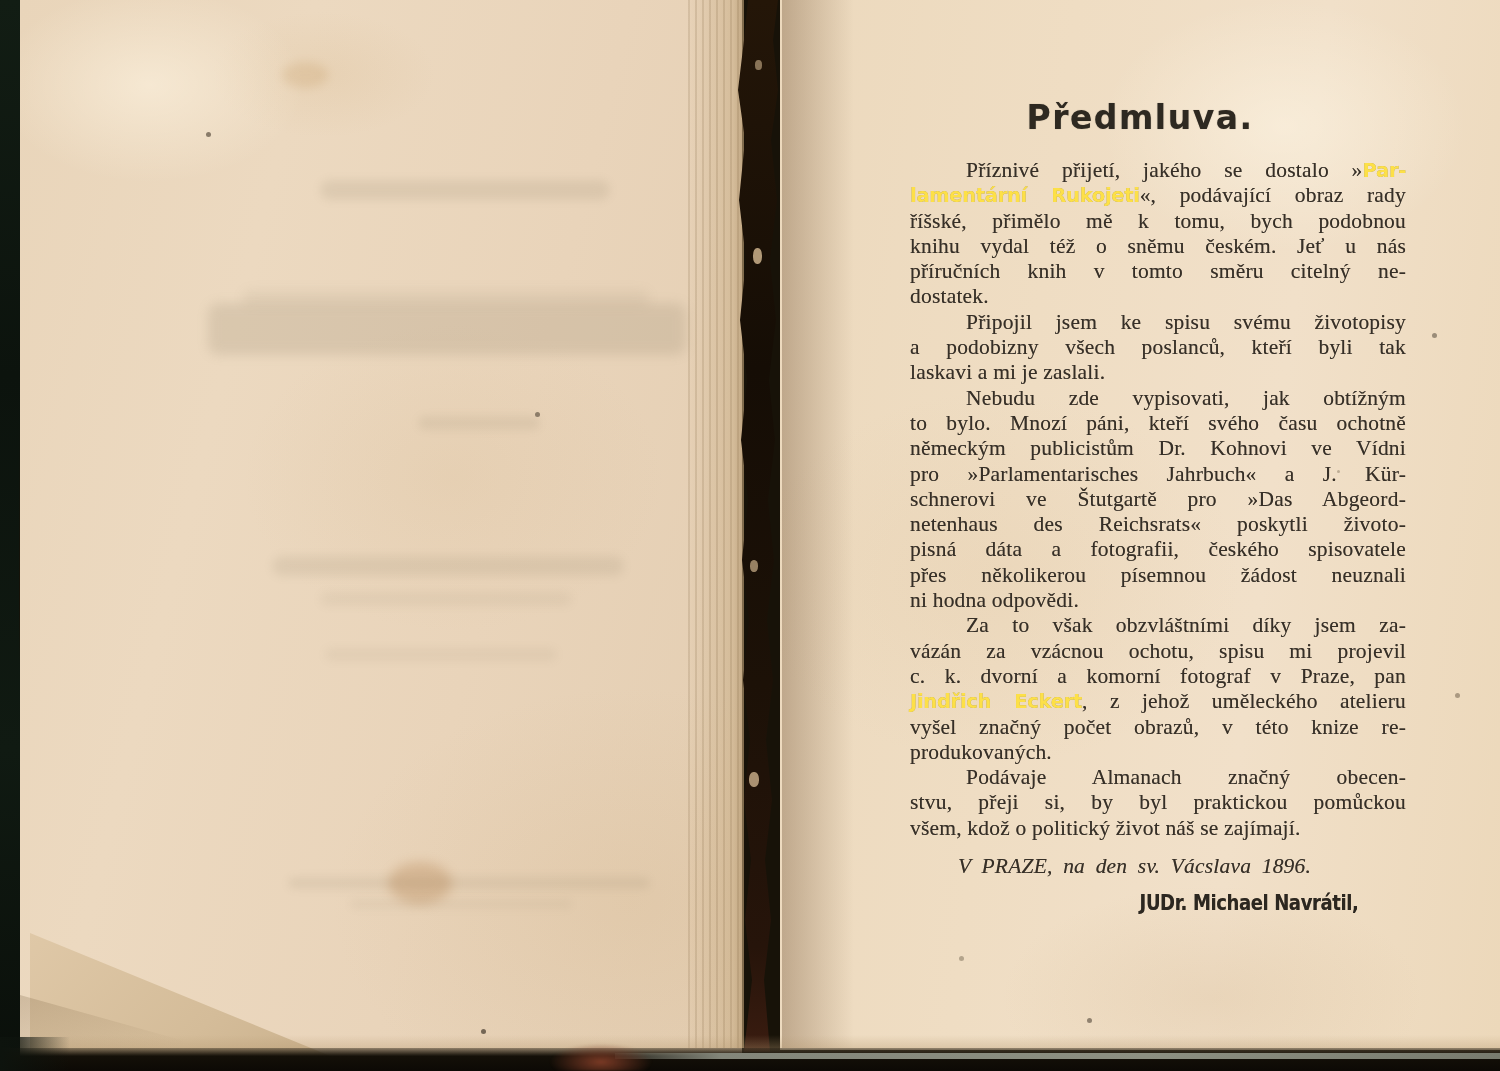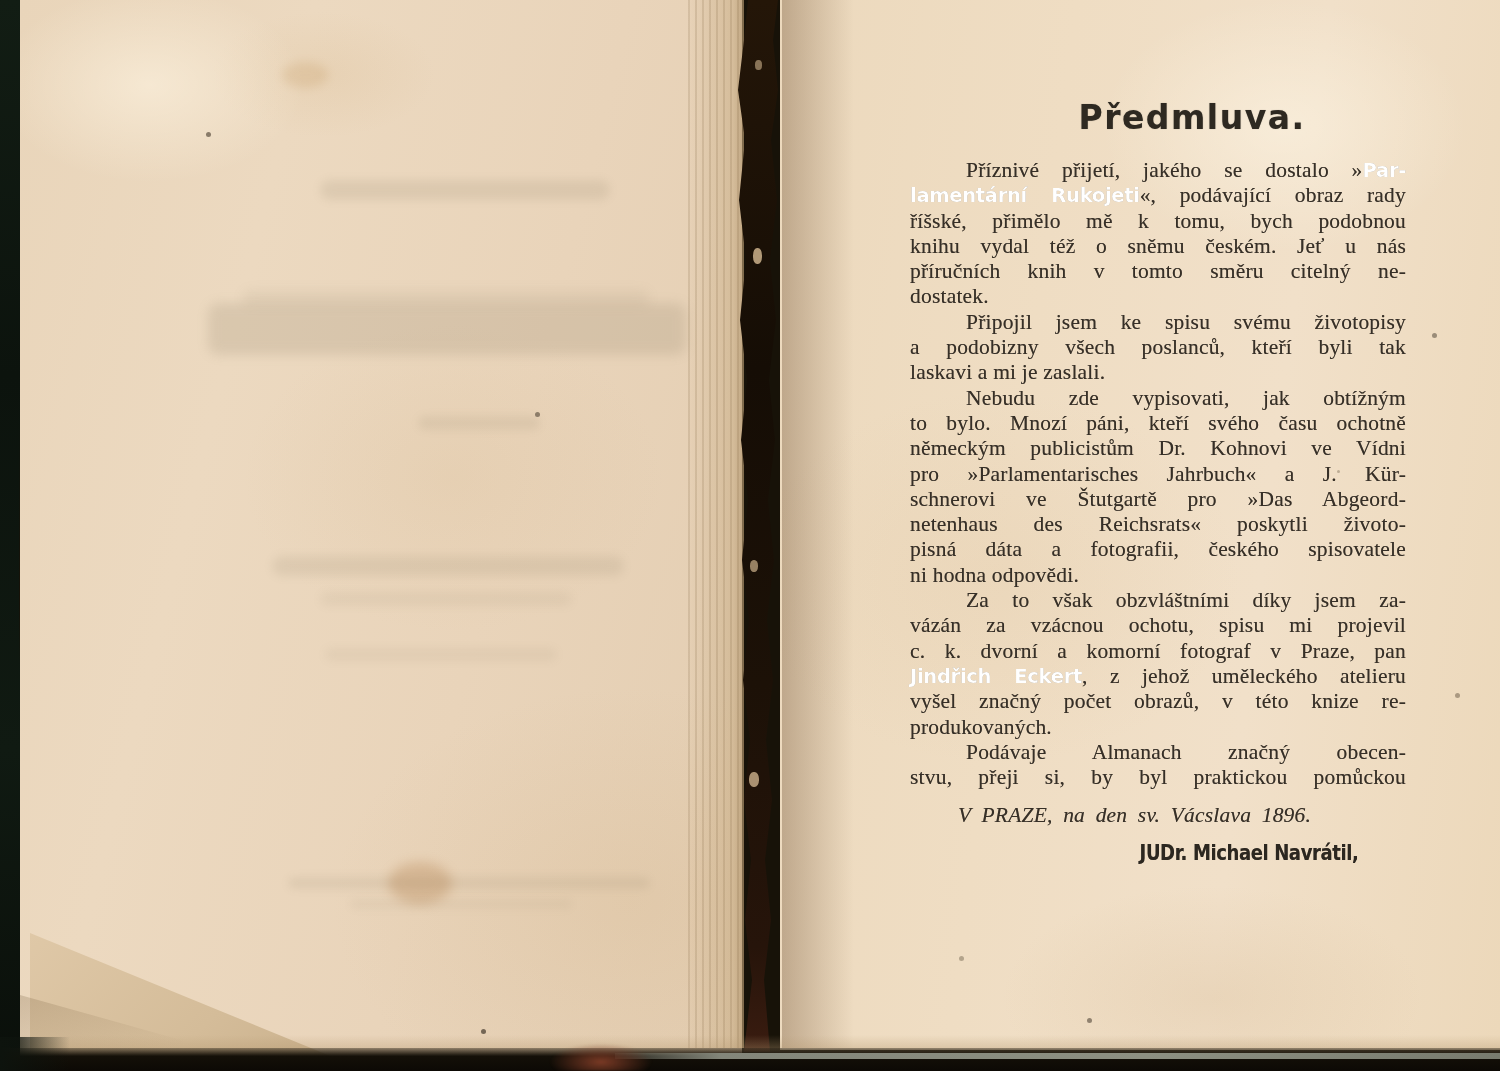--- a/index.html
+++ b/index.html
@@ -77,31 +77,31 @@
     box-shadow:207px 133px 0 1px rgba(52,42,30,.55),
                536px 413px 0 1px rgba(52,42,30,.5),
                482px 1030px 0 1px rgba(40,32,22,.6),
                1433px 334px 0 1px rgba(52,42,30,.45),
                1088px 1019px 0 1px rgba(52,42,30,.5),
                1456px 694px 0 1px rgba(70,56,38,.4),
                960px 957px 0 1px rgba(70,56,38,.35),
                1337px 470px 0 0 rgba(70,56,38,.3);}
 
   
-  .heading{position:absolute;left:944px;top:98px;width:496px;text-align:center;
+  .heading{position:absolute;left:892px;top:98px;width:496px;text-align:center;
     font-family:"DejaVu Sans",sans-serif;font-weight:bold;font-size:33px;
     letter-spacing:1.5px;color:#2e2921;text-shadow:0 0 1px rgba(46,41,33,.4);}
   .bodytext{position:absolute;left:910px;top:158px;width:496px;
     font-size:21.5px;line-height:25.3px;color:#362f27;letter-spacing:.2px;
     text-shadow:0 0 .5px rgba(54,47,39,.5);}
   .line{text-align:justify;text-align-last:justify;-moz-text-align-last:justify;}
   .line.last{text-align-last:left;-moz-text-align-last:left;}
   .line.ind{text-indent:56px;}
   .line .b{font-family:"DejaVu Sans",sans-serif;font-weight:bold;font-size:19.5px;
-    letter-spacing:-.3px;color:#ffffff;}
+    letter-spacing:-.3px;color:#fde047;}
   .dateline{margin-top:13px;text-indent:48px;word-spacing:5px;font-style:italic;}
   .signature{margin-top:11px;text-align:right;padding-right:58px;
     font-family:"DejaVu Sans",sans-serif;font-weight:bold;font-size:22px;color:#2c2720;
     letter-spacing:-.5px;transform:scaleX(.82);transform-origin:100% 50%;}
 
   
   .page-bottom-edge{position:absolute;left:20px;top:1035px;width:1480px;height:20px;
     background:linear-gradient(180deg,rgba(197,170,132,0),rgba(180,152,112,.5));}
   .band{position:absolute;left:0;bottom:0;width:1500px;height:23px;
     background:linear-gradient(180deg,#26201666 0,#141008 35%,#0c0905 100%);}
@@ -166,29 +166,31 @@
         <div class="line ind"><span>Připojil jsem ke spisu svému životopisy</span></div>
         <div class="line"><span>a podobizny všech poslanců, kteří byli tak</span></div>
         <div class="line last"><span>laskavi a mi je zaslali.</span></div>
         <div class="line ind"><span>Nebudu zde vypisovati, jak obtížným</span></div>
         <div class="line"><span>to bylo. Mnozí páni, kteří svého času ochotně</span></div>
         <div class="line"><span>německým publicistům Dr. Kohnovi ve Vídni</span></div>
         <div class="line"><span>pro »Parlamentarisches Jahrbuch« a J. Kür-</span></div>
         <div class="line"><span>schnerovi ve Štutgartě pro »Das Abgeord-</span></div>
         <div class="line"><span>netenhaus des Reichsrats« poskytli životo-</span></div>
         <div class="line"><span>pisná dáta a fotografii, českého spisovatele</span></div>
+        <div class="line"><span>přes několikerou písemnou žádost neuznali</span></div>
         <div class="line last"><span>ni hodna odpovědi.</span></div>
         <div class="line ind"><span>Za to však obzvláštními díky jsem za-</span></div>
         <div class="line"><span>vázán za vzácnou ochotu, spisu mi projevil</span></div>
         <div class="line"><span>c. k. dvorní a komorní fotograf v Praze, pan</span></div>
         <div class="line"><span class="b">Jindřich Eckert</span><span>, z jehož uměleckého atelieru</span></div>
         <div class="line"><span>vyšel značný počet obrazů, v této knize re-</span></div>
         <div class="line last"><span>produkovaných.</span></div>
         <div class="line ind"><span>Podávaje Almanach značný obecen-</span></div>
         <div class="line"><span>stvu, přeji si, by byl praktickou pomůckou</span></div>
+        <div class="line last"><span>všem, kdož o politický život náš se zajímají.</span></div>
       </div>
     <div class="dateline">V PRAZE, na den sv. Vácslava 1896.</div>
     <div class="signature">JUDr. Michael Navrátil,</div>
   </div>
 
   <div class="page-bottom-edge"></div>
   <div class="band"></div>
   <div class="band-gray"></div>
   <div class="spine-red"></div>
   <div class="band-greenL"></div>

